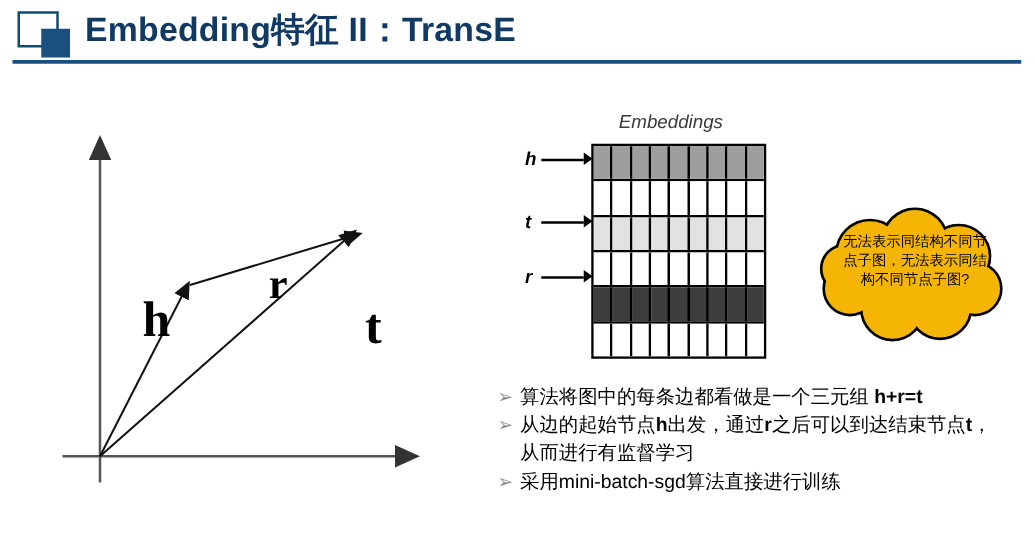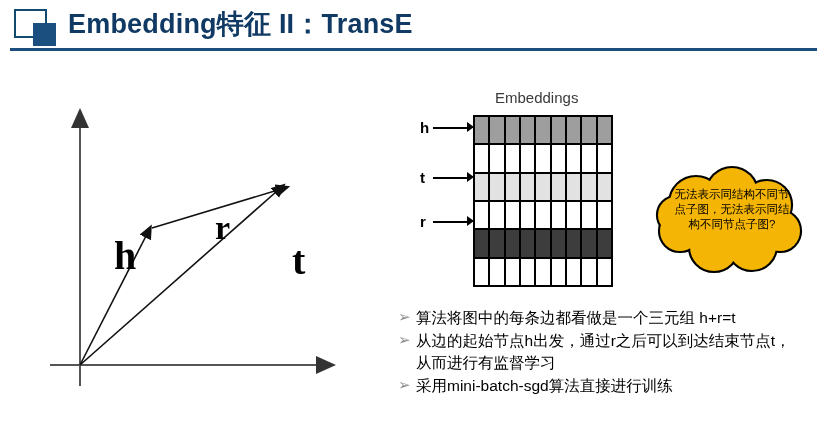--- a/index.html
+++ b/index.html
@@ -31,21 +31,21 @@
   .vec-label{
     position:absolute;color:#000;
     font-family:"Liberation Serif", serif;
     font-weight:bold;line-height:1;
   }
   #lbl-h{left:114px;top:180px;font-size:40px;}
   #lbl-r{left:215px;top:155px;font-size:34px;}
   #lbl-t{left:292px;top:185px;font-size:40px;}
 
   
-  #embed-panel{position:absolute;left:415px;top:85px;width:220px;height:215px;}
+  #embed-panel{position:absolute;left:415px;top:85px;width:220px;height:215px;font-style:italic;}
   #embed-title{
     position:absolute;left:80px;top:4px;
     font-size:15px;color:#3a3a3a;white-space:nowrap;
     font-family:"Liberation Sans", sans-serif;
   }
   #grid{
     position:absolute;left:58px;top:30px;
     width:140px;height:172px;
     border:2.5px solid #000;box-sizing:border-box;
     display:flex;flex-direction:column;
@@ -84,21 +84,21 @@
   .bullet{display:flex;align-items:flex-start;margin-bottom:1px;}
   .bullet-marker{
     width:18px;flex:none;
     color:#8c8c8c;font-size:15px;line-height:1.42;
     font-family:"DejaVu Sans", sans-serif;
   }
   .bullet-body{
     flex:1;font-size:15.5px;line-height:1.42;color:#000;
     font-family:"Liberation Sans", sans-serif;
   }
-  .bullet-body b{font-weight:normal;}
+  .bullet-body b{font-weight:bold;}
 </style>
 </head>
 <body>
 
 <div id="slide">
 
   <div id="header">
     <div id="logo">
       <div class="sq-outline"></div>
       <div class="sq-fill"></div>

